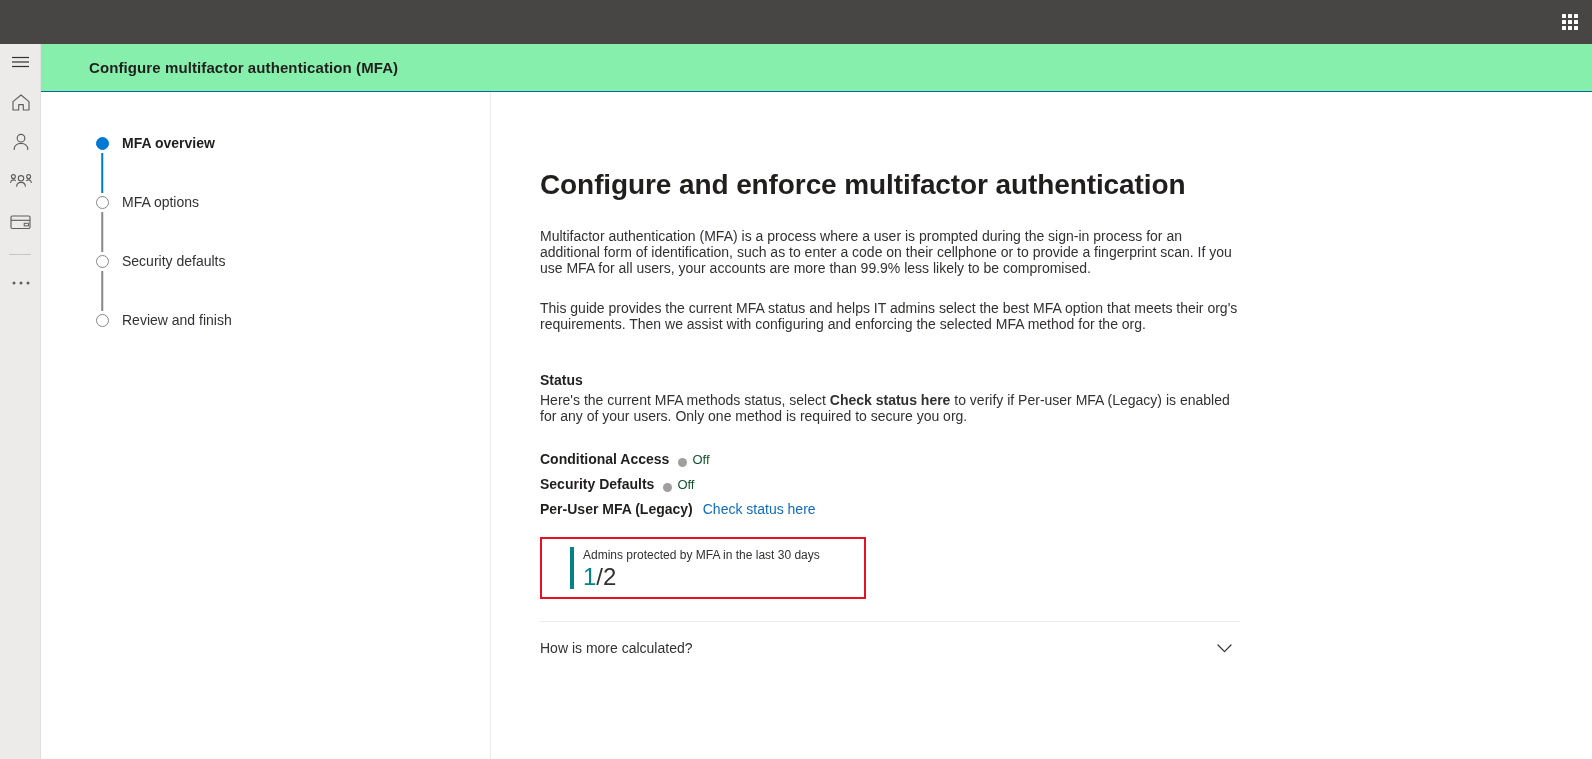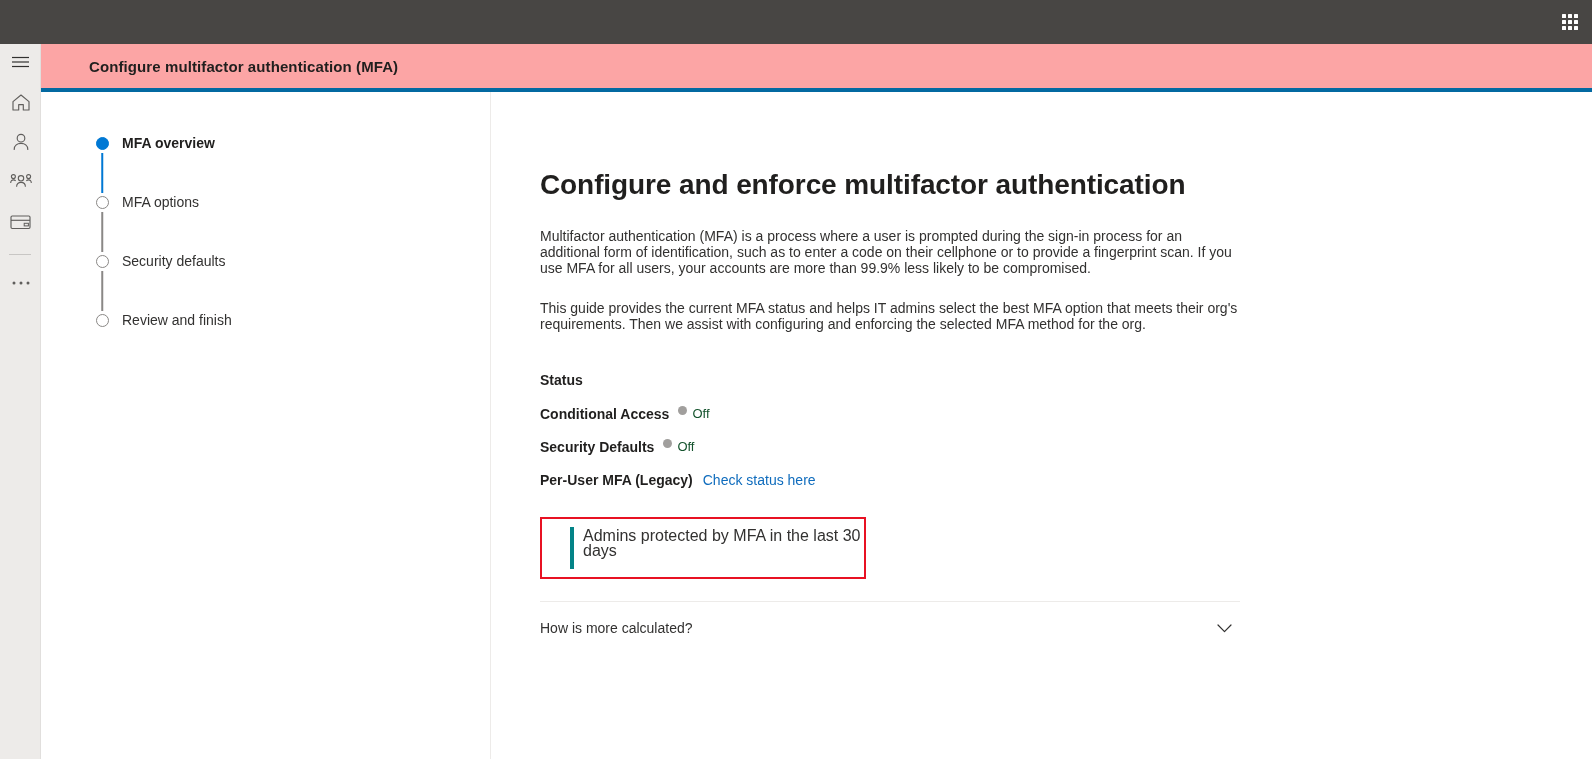--- a/index.html
+++ b/index.html
@@ -113,22 +113,22 @@
     background: #c8c6c4;
     margin: 10px auto 6px auto;
   }
 
   
   .page-head {
     position: absolute;
     left: 41px; top: 44px;
     width: 1551px;
     height: 48px;
-    background: #fca5a5;
-    border-bottom: 4px solid #0369a1;
+    background: #86efac;
+    border-bottom: 1px solid #0369a1;
     box-sizing: border-box;
     display: flex;
     align-items: center;
   }
   .page-title {
     font-size: 15px;
     font-weight: 700;
     color: #201f1e;
     margin-left: 48px;
     letter-spacing: 0.1px;
@@ -230,24 +230,23 @@
     color: #201f1e;
     margin: 40px 0 0 0;
   }
   h2.section-heading.tight { margin-bottom: 4px; }
   .gap-24 { height: 24px; }
 
   
   .status-list { margin-top: 18px; }
   .status-row {
     display: flex;
-    align-items: flex-start;
+    align-items: flex-end;
     height: 25px;
     font-size: 14px;
-    margin-top: 8px;
   }
   .status-name {
     font-weight: 700;
     color: #201f1e;
   }
   .status-dot {
     width: 9px;
     height: 9px;
     border-radius: 50%;
     background: #a19f9d;
@@ -282,21 +281,21 @@
     display: flex;
   }
   .metric-bar {
     width: 4px;
     background: #038387;
     flex: 0 0 4px;
     margin-right: 9px;
     height: 42px;
   }
   .metric-label {
-    font-size: 16px;
+    font-size: 12px;
     color: #323130;
     line-height: 15px;
     margin-top: 1px;
   }
   .metric-value {
     font-size: 24px;
     line-height: 26px;
     font-weight: 400;
     color: #323130;
     margin-top: 1px;
@@ -456,20 +455,23 @@
   <div class="content-inner">
 
     <h1 class="main-heading">Configure and enforce multifactor authentication</h1>
 
     <p class="body-text">Multifactor authentication (MFA) is a process where a user is prompted during the sign-in process for an additional form of identification, such as to enter a code on their cellphone or to provide a fingerprint scan. If you use MFA for all users, your accounts are more than 99.9% less likely to be compromised.</p>
 
     <div class="gap-24"></div>
     <p class="body-text">This guide provides the current MFA status and helps IT admins select the best MFA option that meets their org's requirements. Then we assist with configuring and enforcing the selected MFA method for the org.</p>
 
     <h2 class="section-heading tight">Status</h2>
+    <p class="body-text">
+      <span>Here's the current MFA methods status, select </span><strong>Check status here</strong><span> to verify if Per-user MFA (Legacy) is enabled for any of your users. Only one method is required to secure you org.</span>
+    </p>
 
     <div class="status-list">
       <div class="status-row">
         <span class="status-name">Conditional Access</span>
         <span class="status-dot"></span>
         <span class="status-value">Off</span>
       </div>
       <div class="status-row">
         <span class="status-name">Security Defaults</span>
         <span class="status-dot"></span>
@@ -479,20 +481,23 @@
         <span class="status-name">Per-User MFA (Legacy)</span>
         <a class="status-link">Check status here</a>
       </div>
     </div>
 
     <div class="metric-annotation">
       <div class="metric-card">
         <div class="metric-bar"></div>
         <div>
           <div class="metric-label">Admins protected by MFA in the last 30 days</div>
+          <div class="metric-value">
+            <span class="num">1</span><span>/2</span>
+          </div>
         </div>
       </div>
     </div>
 
     <div class="accordion">
       <div class="accordion-row">
         <span class="accordion-label">How is more calculated?</span>
         <span class="chevron">
           <svg width="15" height="9" viewBox="0 0 15 9" aria-hidden="true">
             <polyline points="1,1 7.5,7.6 14,1" fill="none" stroke="#323130" stroke-width="1.2" stroke-linecap="round" stroke-linejoin="round"></polyline>

